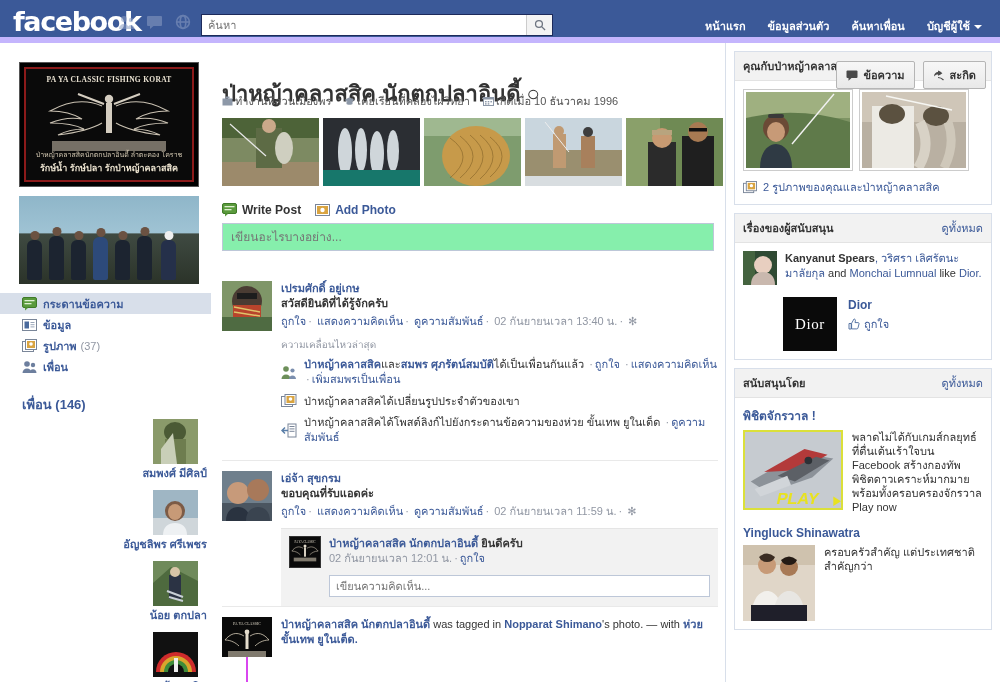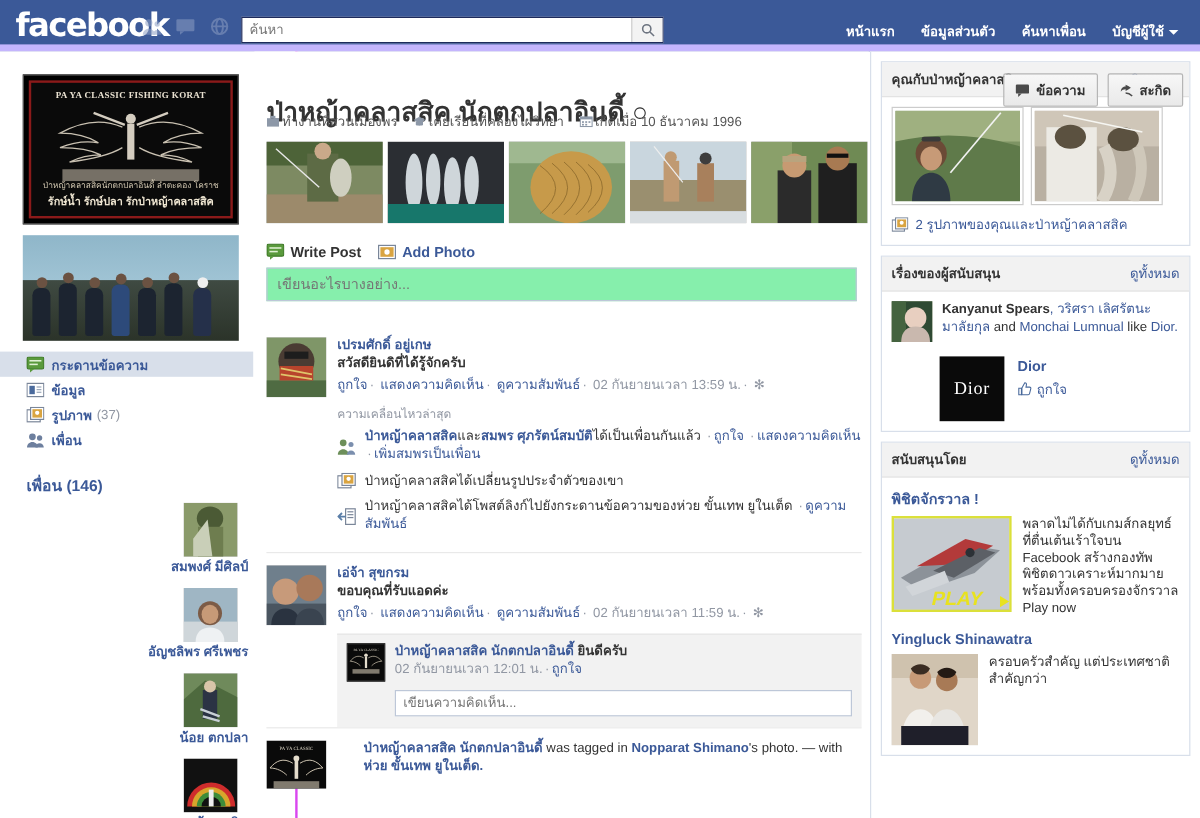--- a/index.html
+++ b/index.html
@@ -697,21 +697,21 @@
               <rect x="15" y="12" width="20" height="6" fill="#1d1d1d"></rect>
             </svg>
         </div>
         <div class="post-body">
           <div class="post-author">เปรมศักดิ์ อยู่เกษ</div>
           <div class="post-text">สวัสดียินดิที่ได้รู้จักครับ</div>
           <div class="post-actions">
             <a>ถูกใจ</a><span class="dot-sep">·</span>
             <a>แสดงความคิดเห็น</a><span class="dot-sep">·</span>
             <a>ดูความสัมพันธ์</a><span class="dot-sep">·</span>
-            <span>02 กันยายนเวลา 13:59 น.</span><span class="dot-sep">·</span>
+            <span>02 กันยายนเวลา 13:40 น.</span><span class="dot-sep">·</span>
             <span>✻</span>
           </div>
 
           <div class="activity-label">ความเคลื่อนไหวล่าสุด</div>
 
           <div class="activity-row">
             <svg class="activity-ico" viewBox="0 0 16 15">
               <g fill="#6d8f5a">
                   <circle cx="5" cy="4" r="2.8"></circle>
                   <path d="M0.5 14c0-2.7 2-4.6 4.5-4.6S9.5 11.3 9.5 14z"></path>
@@ -804,21 +804,21 @@
                 <span>02 กันยายนเวลา 12:01 น.</span><span class="dot-sep">·</span><a>ถูกใจ</a>
               </div>
             </div>
           </div>
           <div class="comment-input-wrap">
             <input class="comment-input" value="" placeholder="เขียนความคิดเห็น..." style="">
           </div>
         </div>
       </div>
 
-      <div class="post" style="border-bottom:0;gap:22px;">
+      <div class="post" style="border-bottom:0;">
         <div class="post-avatar">
           <svg class="ph" viewBox="0 0 50 50">
               <rect width="50" height="50" fill="#0a0a0a"></rect>
             <text x="25" y="8" font-size="4" fill="#ddd6c6" text-anchor="middle" font-family="Liberation Serif, serif">PA YA CLASSIC</text>
             <g fill="#e4dccc">
                 <rect x="23.5" y="17" width="3" height="15"></rect>
                 <circle cx="25" cy="15" r="2.4"></circle>
               </g>
             <g stroke="#d6ccb8" stroke-width="0.8" fill="none">
                 <path d="M22 19 C14 14 8 17 3 23 C9 23 14 26 17 29"></path>

